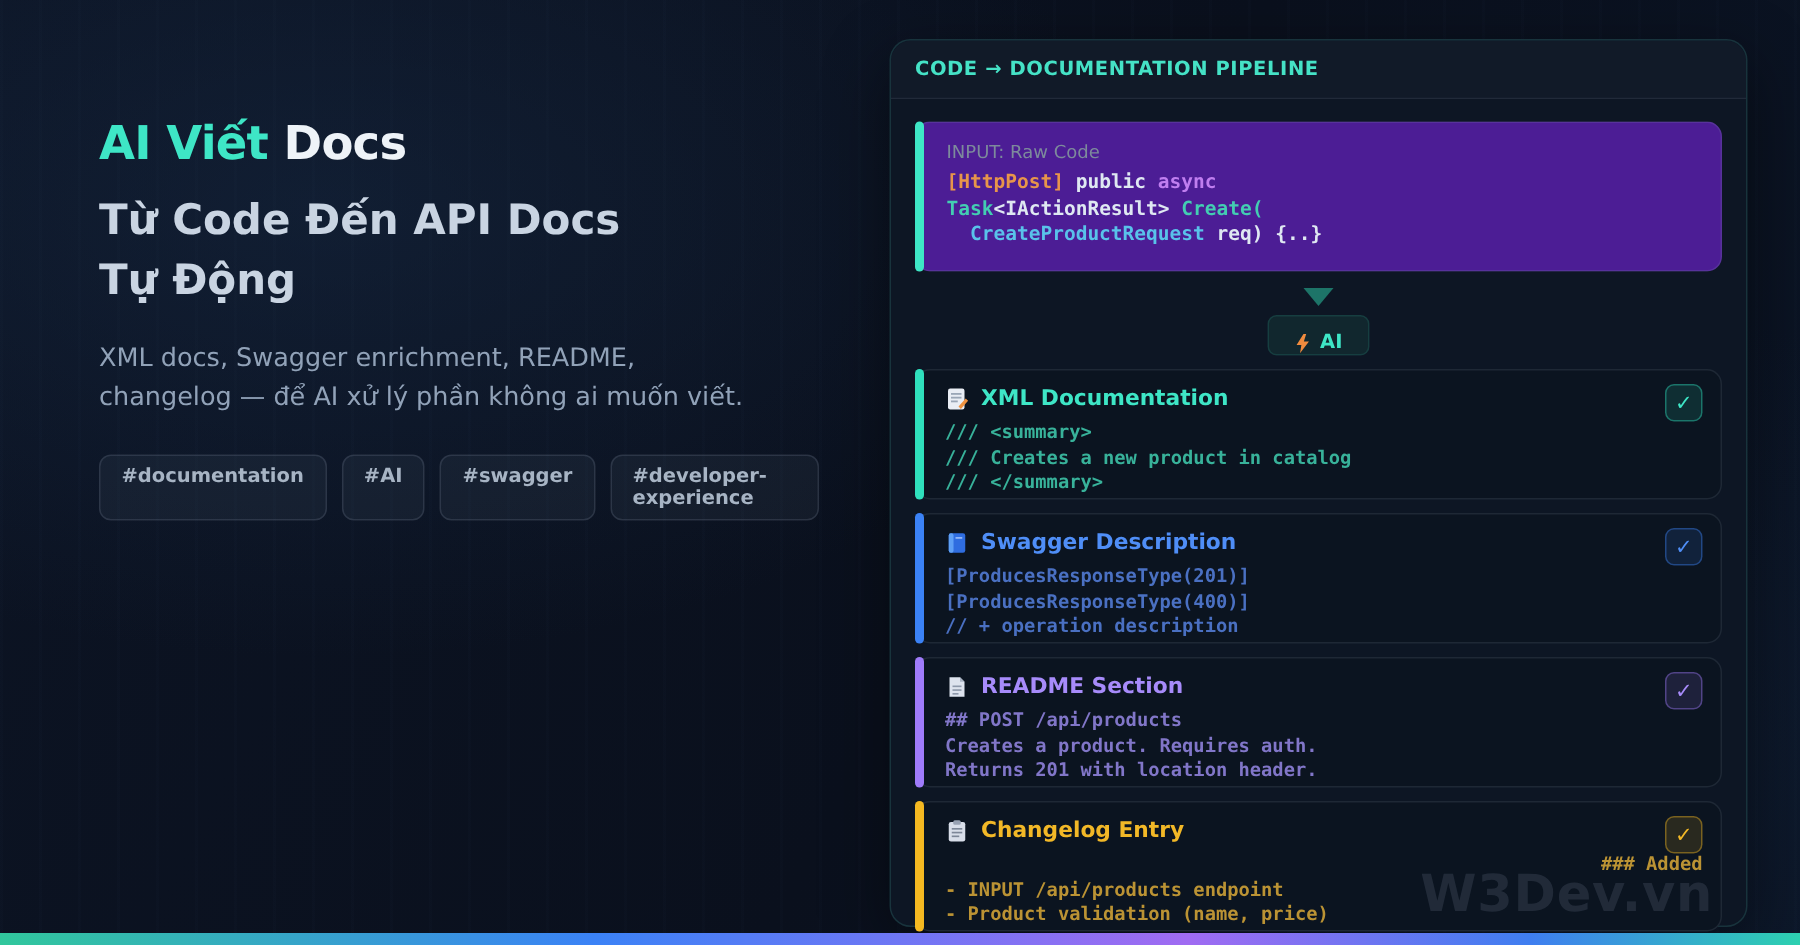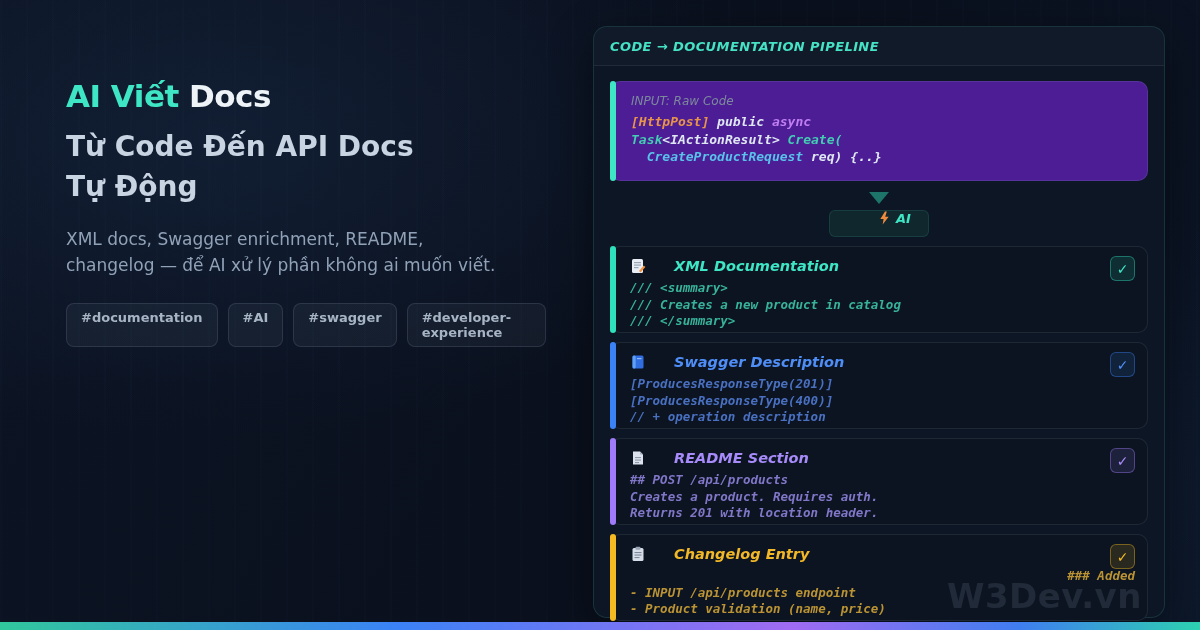--- a/index.html
+++ b/index.html
@@ -29,21 +29,20 @@
   .tags{margin-top:24px;display:flex;gap:10px;}
   .tag{
     padding:6px 14px;border-radius:8px;font-size:13px;font-weight:600;color:#a7b4c4;
     background:rgba(148,163,184,.07);border:1px solid rgba(148,163,184,.18);
   }
   
   .panel{
     position:absolute;left:593px;top:26px;width:572px;height:592px;box-sizing:border-box;
     background:#0d1624;border:1px solid rgba(94,234,212,.14);border-radius:14px;
     box-shadow:0 14px 44px rgba(0,0,0,.45);
-    font-style:italic;
   }
   .panel-header{
     padding:12px 16px 11px;color:#45e2c6;font-size:13px;font-weight:700;letter-spacing:.4px;
     background:rgba(148,163,184,.03);border-bottom:1px solid rgba(148,163,184,.12);
     border-radius:14px 14px 0 0;
   }
   .panel-body{padding:15px 16px 0;}
   .code{font-family:"DejaVu Sans Mono","Liberation Mono",monospace;}
   .icard{
     position:relative;box-sizing:border-box;height:100px;
@@ -52,33 +51,33 @@
   }
   .accent-bar{position:absolute;left:-1px;top:-1px;bottom:-1px;width:6px;border-radius:8px;}
   .icard .accent-bar{background:#3ee6c6;}
   .icard-label{font-size:12px;color:#7d8a9c;margin-bottom:5px;}
   .icard-code .code-line{white-space:pre;font-size:13px;line-height:17.5px;font-weight:600;}
   .tok-orange{color:#e8954a}.tok-white{color:#dfe8f2}.tok-purple{color:#c07ef0}
   .tok-teal{color:#43cdb2}.tok-cyan{color:#59c2ea}
   .flow-arrow{width:0;height:0;margin:11px auto 6px;border-left:10px solid transparent;
     border-right:10px solid transparent;border-top:12px solid #1d7468;}
   .ai-badge{
-    width:66px;margin:0 auto;height:25px;display:flex;align-items:flex-start;justify-content:center;gap:6px;
-    background:#11272e;border-radius:6px;border:1px solid rgba(62,230,198,.12);padding-left:32px;
+    width:66px;margin:0 auto;height:25px;display:flex;align-items:flex-end;justify-content:center;gap:6px;
+    background:#11272e;border-radius:6px;border:1px solid rgba(62,230,198,.12);
   }
   .ai-badge .label{color:#3ee6c6;font-size:13px;font-weight:700;}
   .ai-badge svg{display:block;}
   .pcard{
     position:relative;box-sizing:border-box;height:87px;margin-top:9px;
     background:#0b1420;border:1px solid rgba(148,163,184,.14);border-radius:10px;
     padding:9px 12px 8px 19px;
   }
   .pcard-head{display:flex;align-items:center;gap:8px;height:20px;}
   .picon svg{display:block;width:16px;height:16px;}
-  .ptitle{font-size:14.5px;font-weight:700;margin-left:20px;}
+  .ptitle{font-size:14.5px;font-weight:700;}
   .pcheck{
     position:absolute;right:12px;top:9px;width:23px;height:23px;border-radius:6px;
     display:flex;align-items:center;justify-content:center;font-size:14px;font-weight:700;
     font-family:"DejaVu Sans",sans-serif;
   }
   .pcode{margin-top:4px;}
   .pcode .code-line{white-space:pre;font-size:12.5px;line-height:16.5px;font-weight:600;}
   
   .watermark{
     position:absolute;right:58px;bottom:14px;z-index:5;

